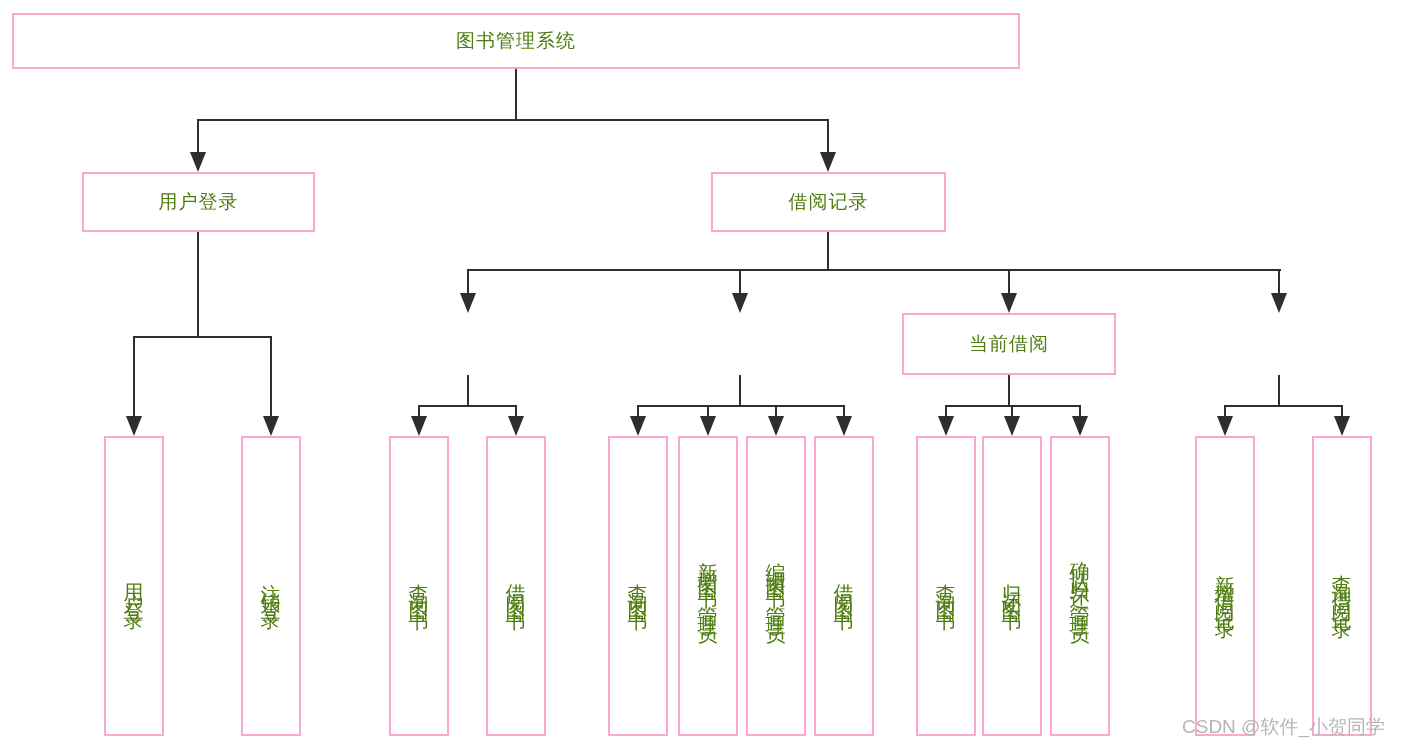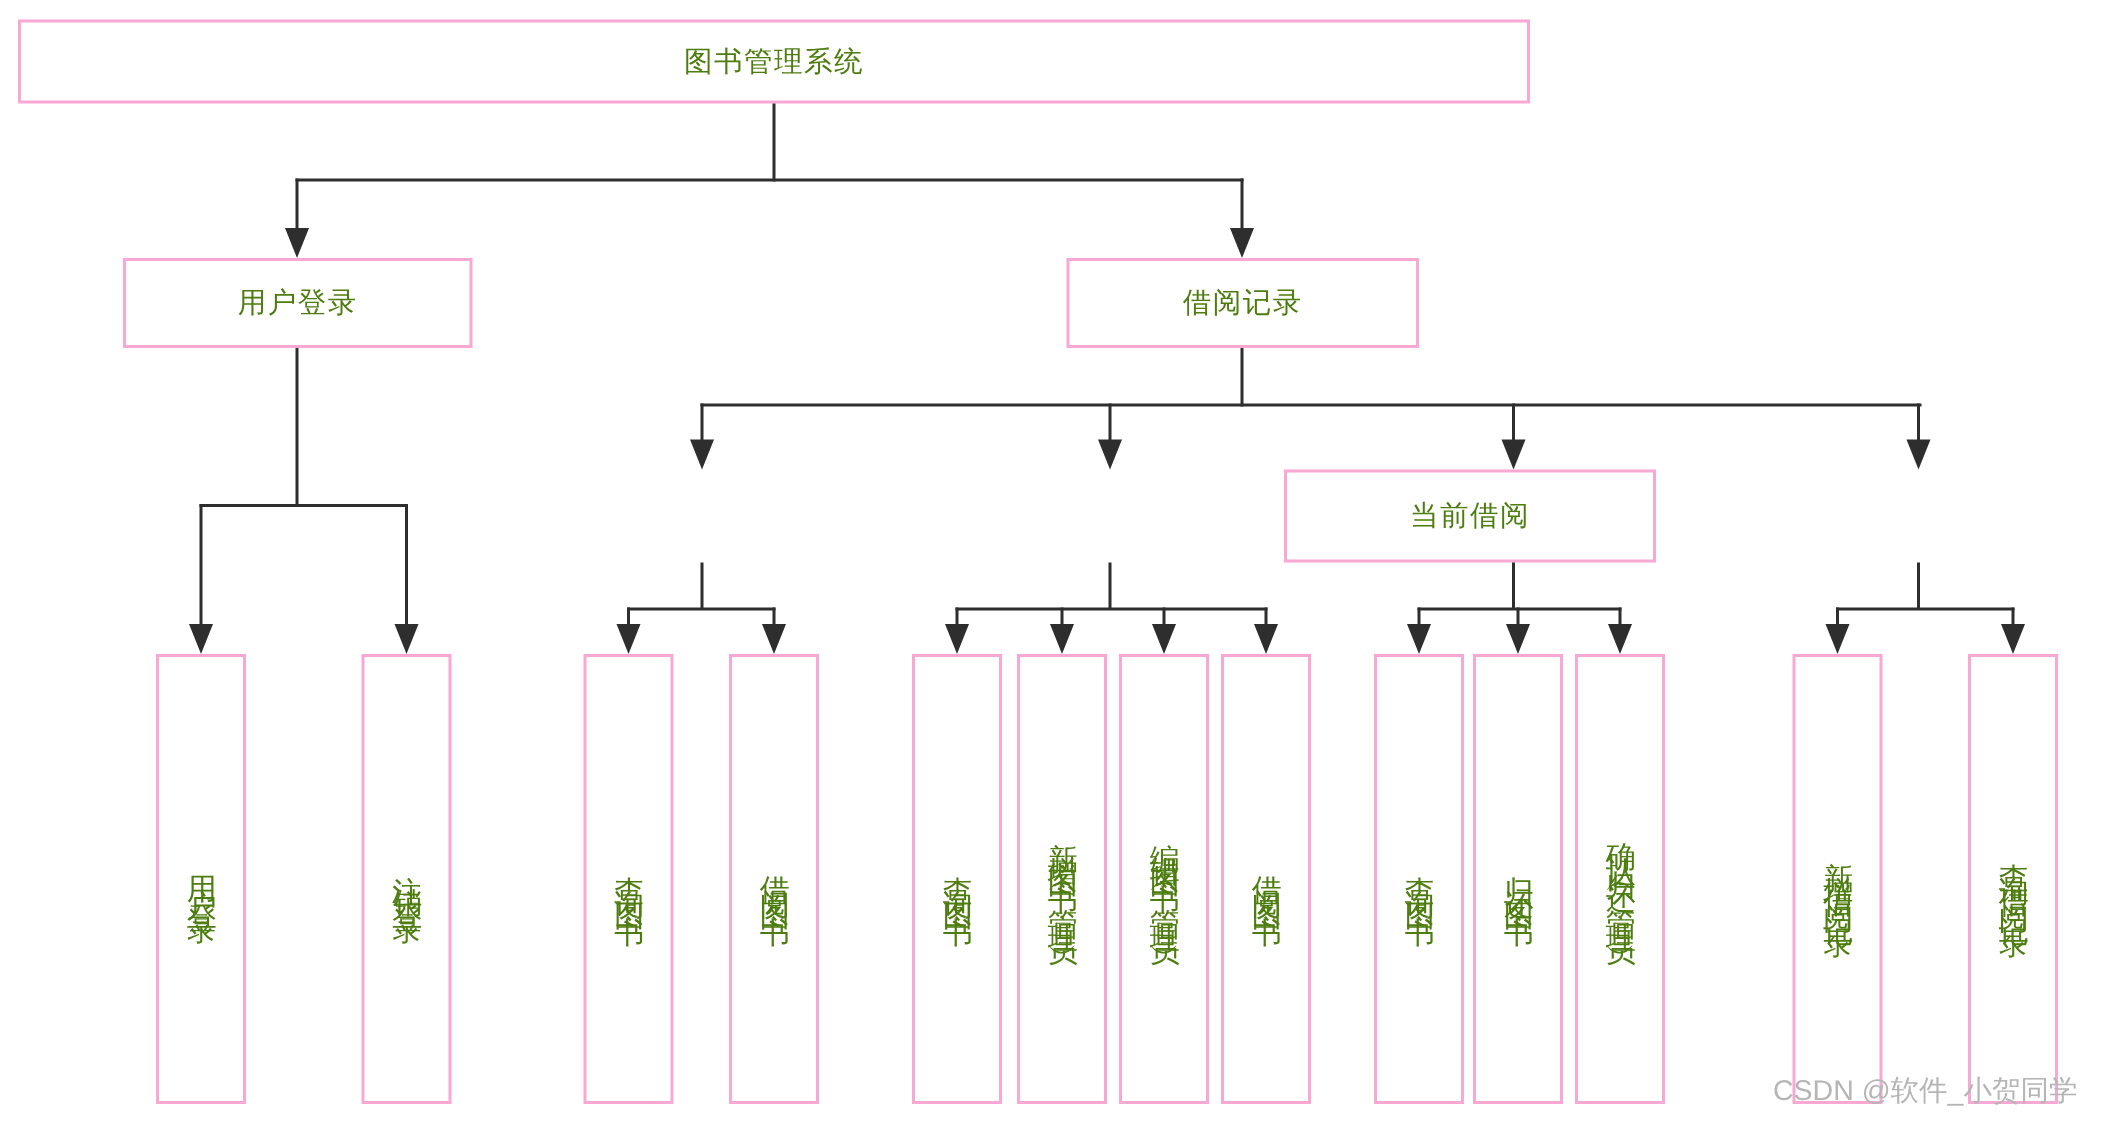--- a/index.html
+++ b/index.html
@@ -75,21 +75,21 @@
   <div class="ln" style="left:467px; top:269px; width:814px; height:2px"></div>
   <div class="ln" style="left:467px; top:269px; width:2px; height:26px"></div>
   <div class="ar" style="left:460px; top:293px"></div>
   <div class="ln" style="left:739px; top:269px; width:2px; height:26px"></div>
   <div class="ar" style="left:732px; top:293px"></div>
   <div class="ln" style="left:1008px; top:269px; width:2px; height:26px"></div>
   <div class="ar" style="left:1001px; top:293px"></div>
   <div class="ln" style="left:1278px; top:269px; width:2px; height:26px"></div>
   <div class="ar" style="left:1271px; top:293px"></div>
 
-  <div class="node h" style="left:856px; top:313px; width:248px; height:62px">当前借阅</div>
+  <div class="node h" style="left:902px; top:313px; width:214px; height:62px">当前借阅</div>
 
   <div class="ln" style="left:467px; top:375px; width:2px; height:31px"></div>
   <div class="ln" style="left:418px; top:405px; width:99px; height:2px"></div>
   <div class="ln" style="left:418px; top:405px; width:2px; height:13px"></div>
   <div class="ar" style="left:411px; top:416px"></div>
   <div class="ln" style="left:515px; top:405px; width:2px; height:13px"></div>
   <div class="ar" style="left:508px; top:416px"></div>
 
   <div class="ln" style="left:739px; top:375px; width:2px; height:31px"></div>
   <div class="ln" style="left:637px; top:405px; width:208px; height:2px"></div>

